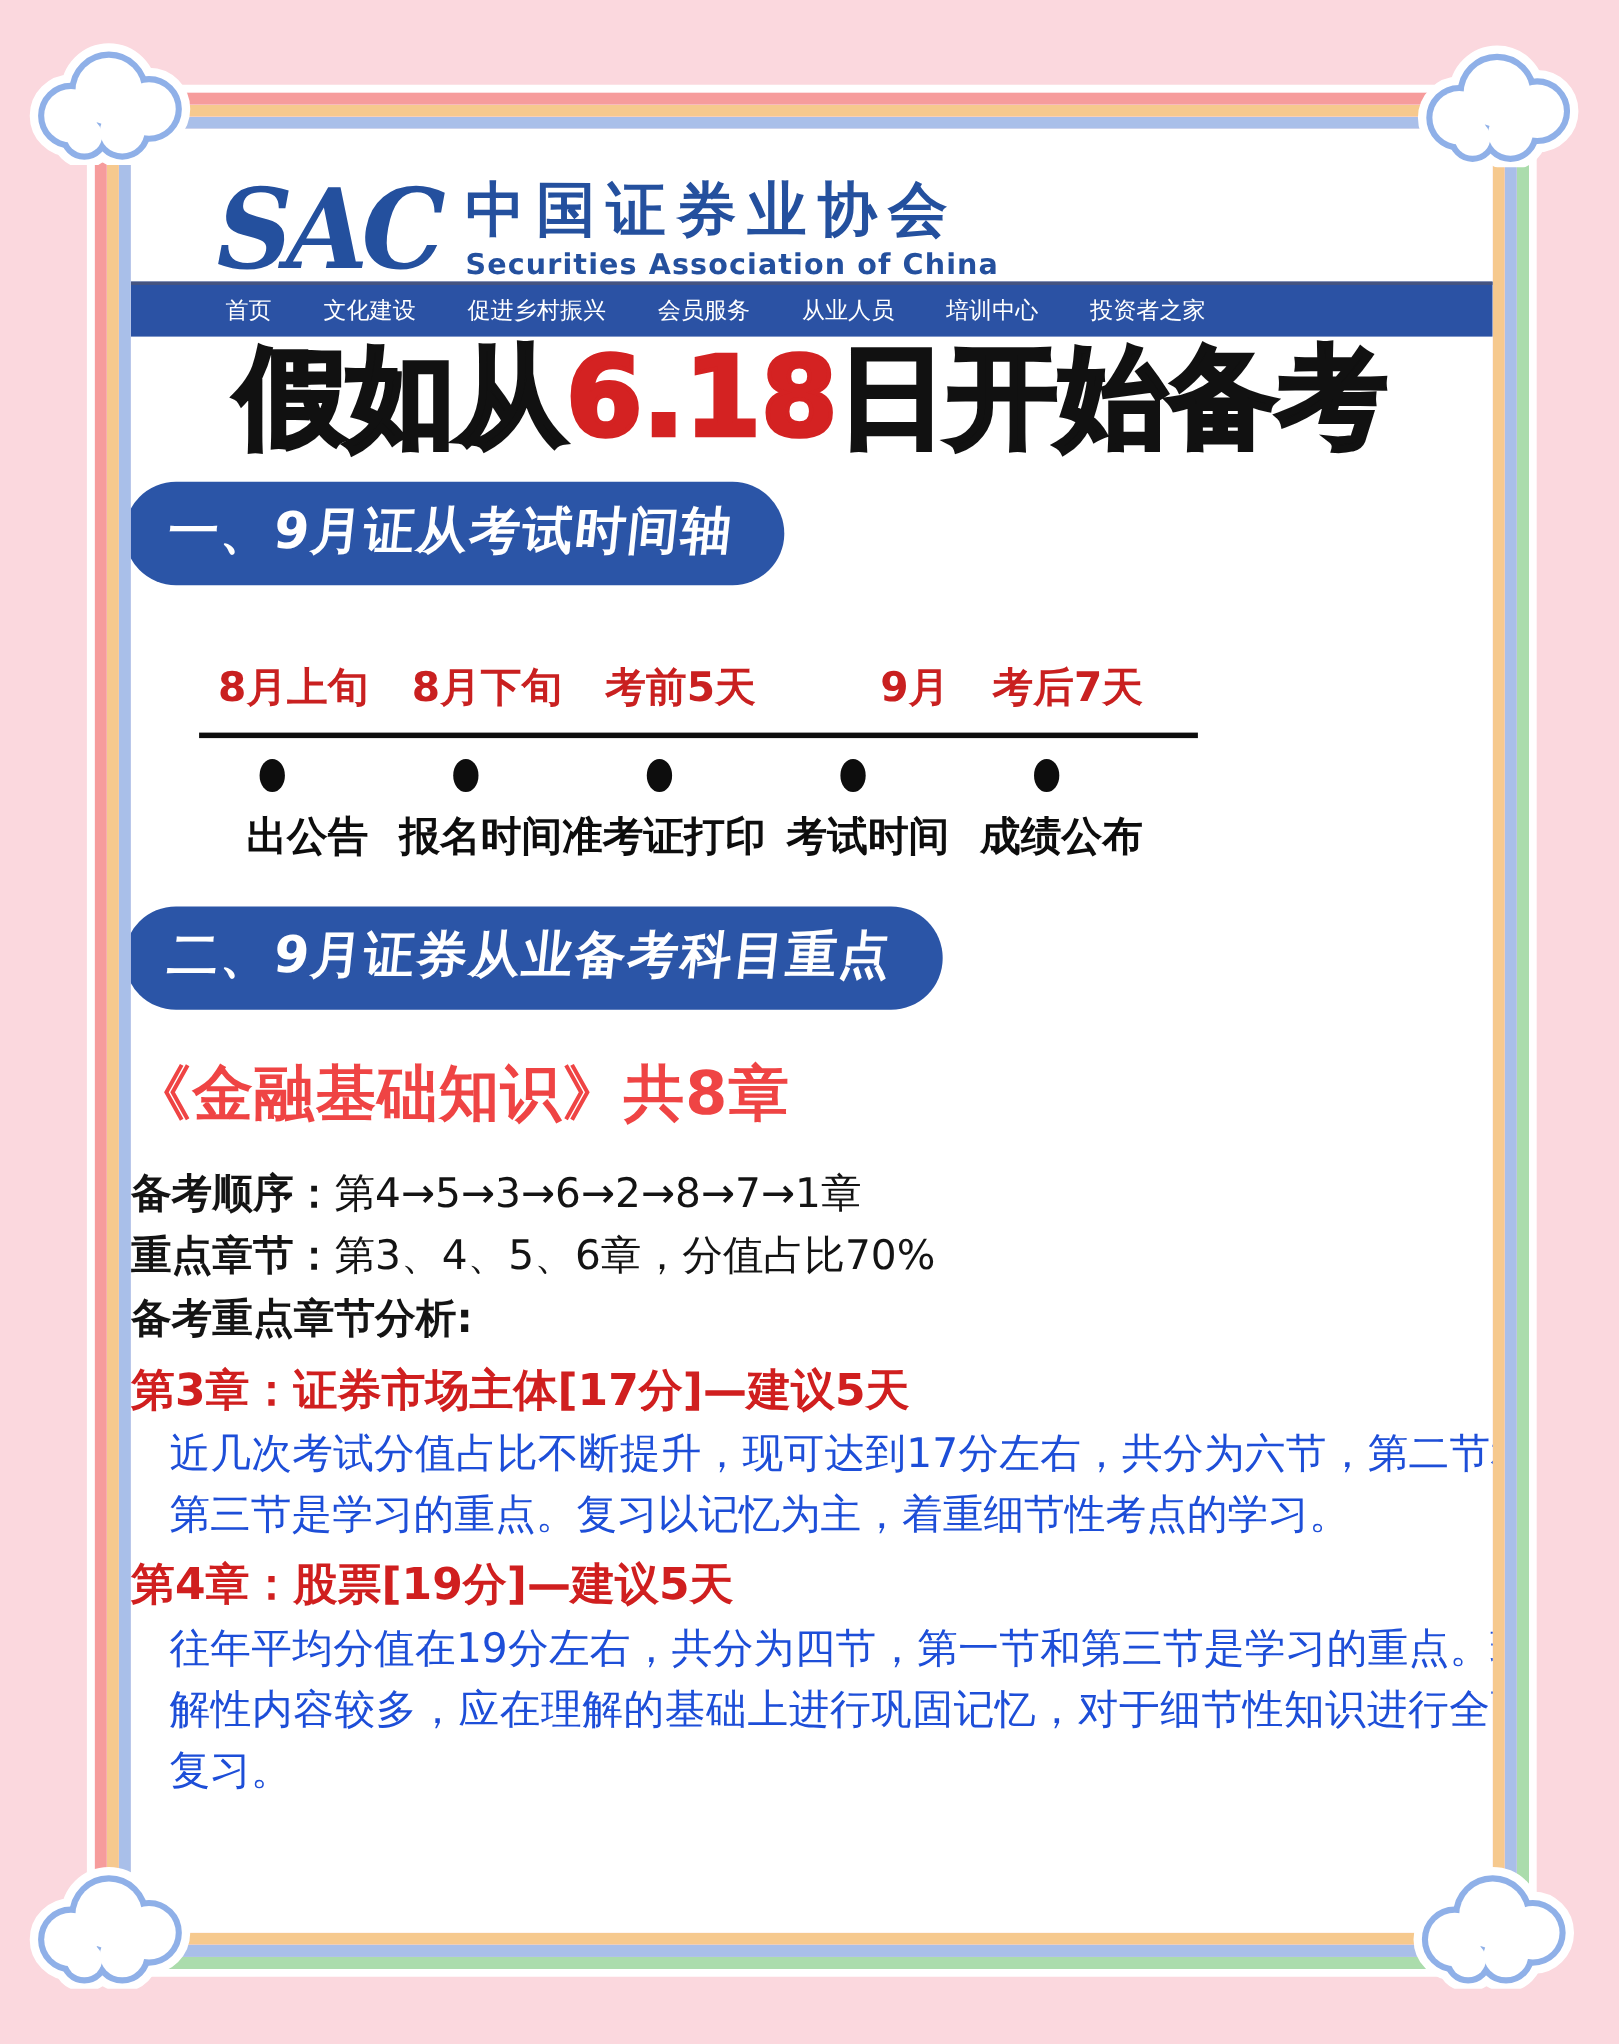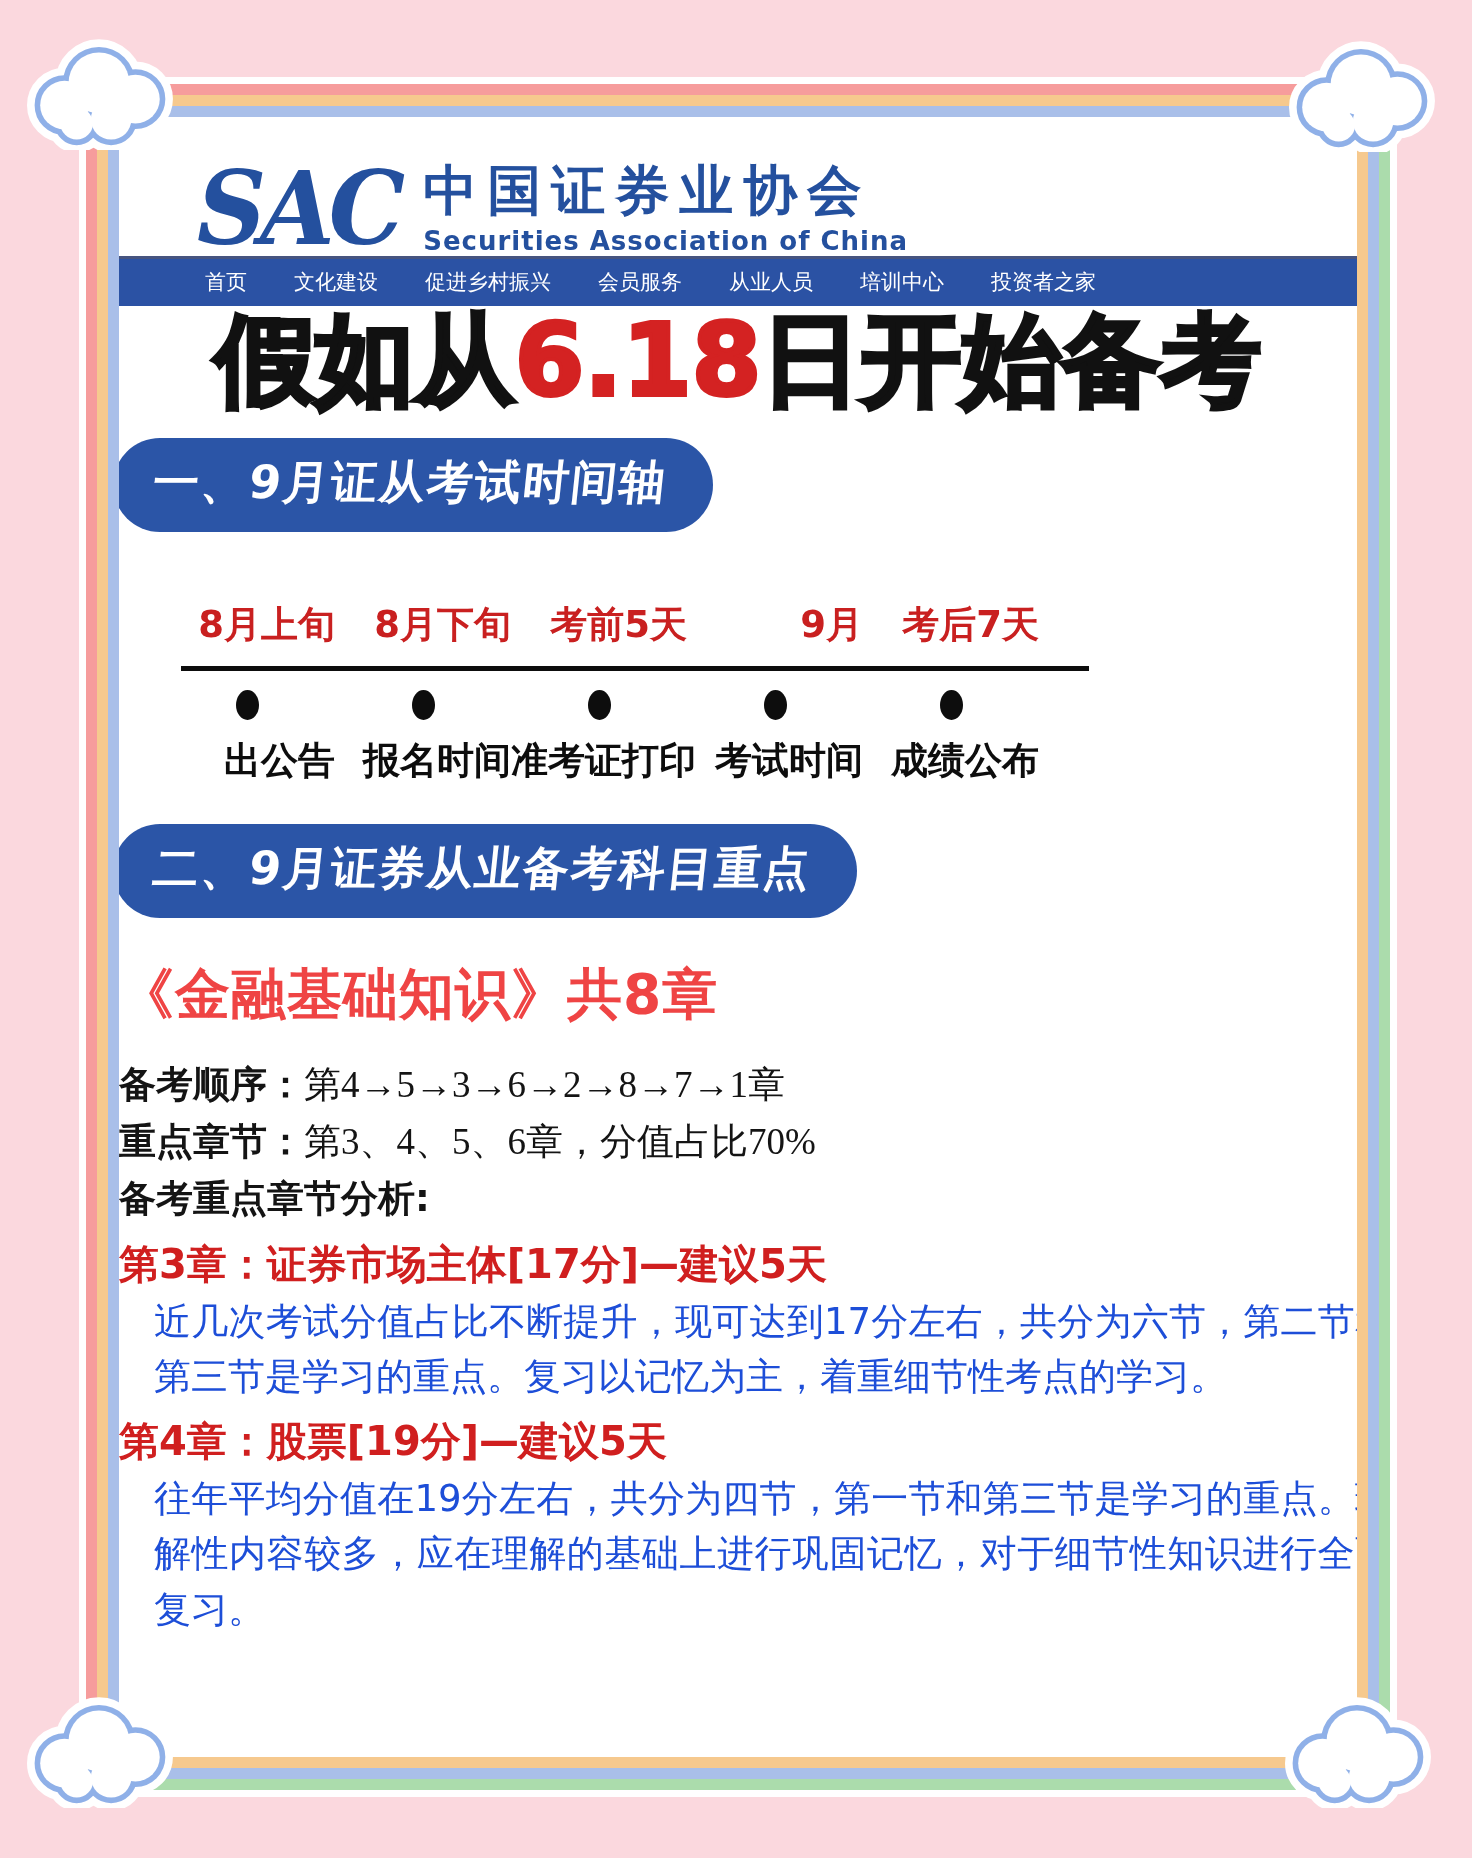--- a/index.html
+++ b/index.html
@@ -90,21 +90,21 @@
   .tl-dot{width:23px;height:30px;border-radius:50%;background:#0d0d0d;margin:2px auto 0;}
   .tl-bottom{font-size:37px;font-weight:900;color:#0d0d0d;height:66px;line-height:78px;}
   
   .subject{
     margin-top:40px;font-size:55px;font-weight:900;color:#ef4444;
     letter-spacing:1px;white-space:nowrap;
   }
   .info{margin-top:24px;font-size:37px;color:#141414;line-height:1.55;}
   .info-line{white-space:nowrap;}
   .lbl{font-weight:800;}
-  .val{font-weight:500;font-family:Liberation Serif, serif;}
+  .val{font-weight:500;}
   .chap-title{
     margin-top:6px;font-size:40px;font-weight:800;color:#d01f1f;
     line-height:1.5;white-space:nowrap;
   }
   .chap-body{
     font-size:37px;font-weight:500;color:#1d4ed8;line-height:1.5;
     width:1238px;text-align:justify;margin-left:35px;
   }
 </style>
 </head>

